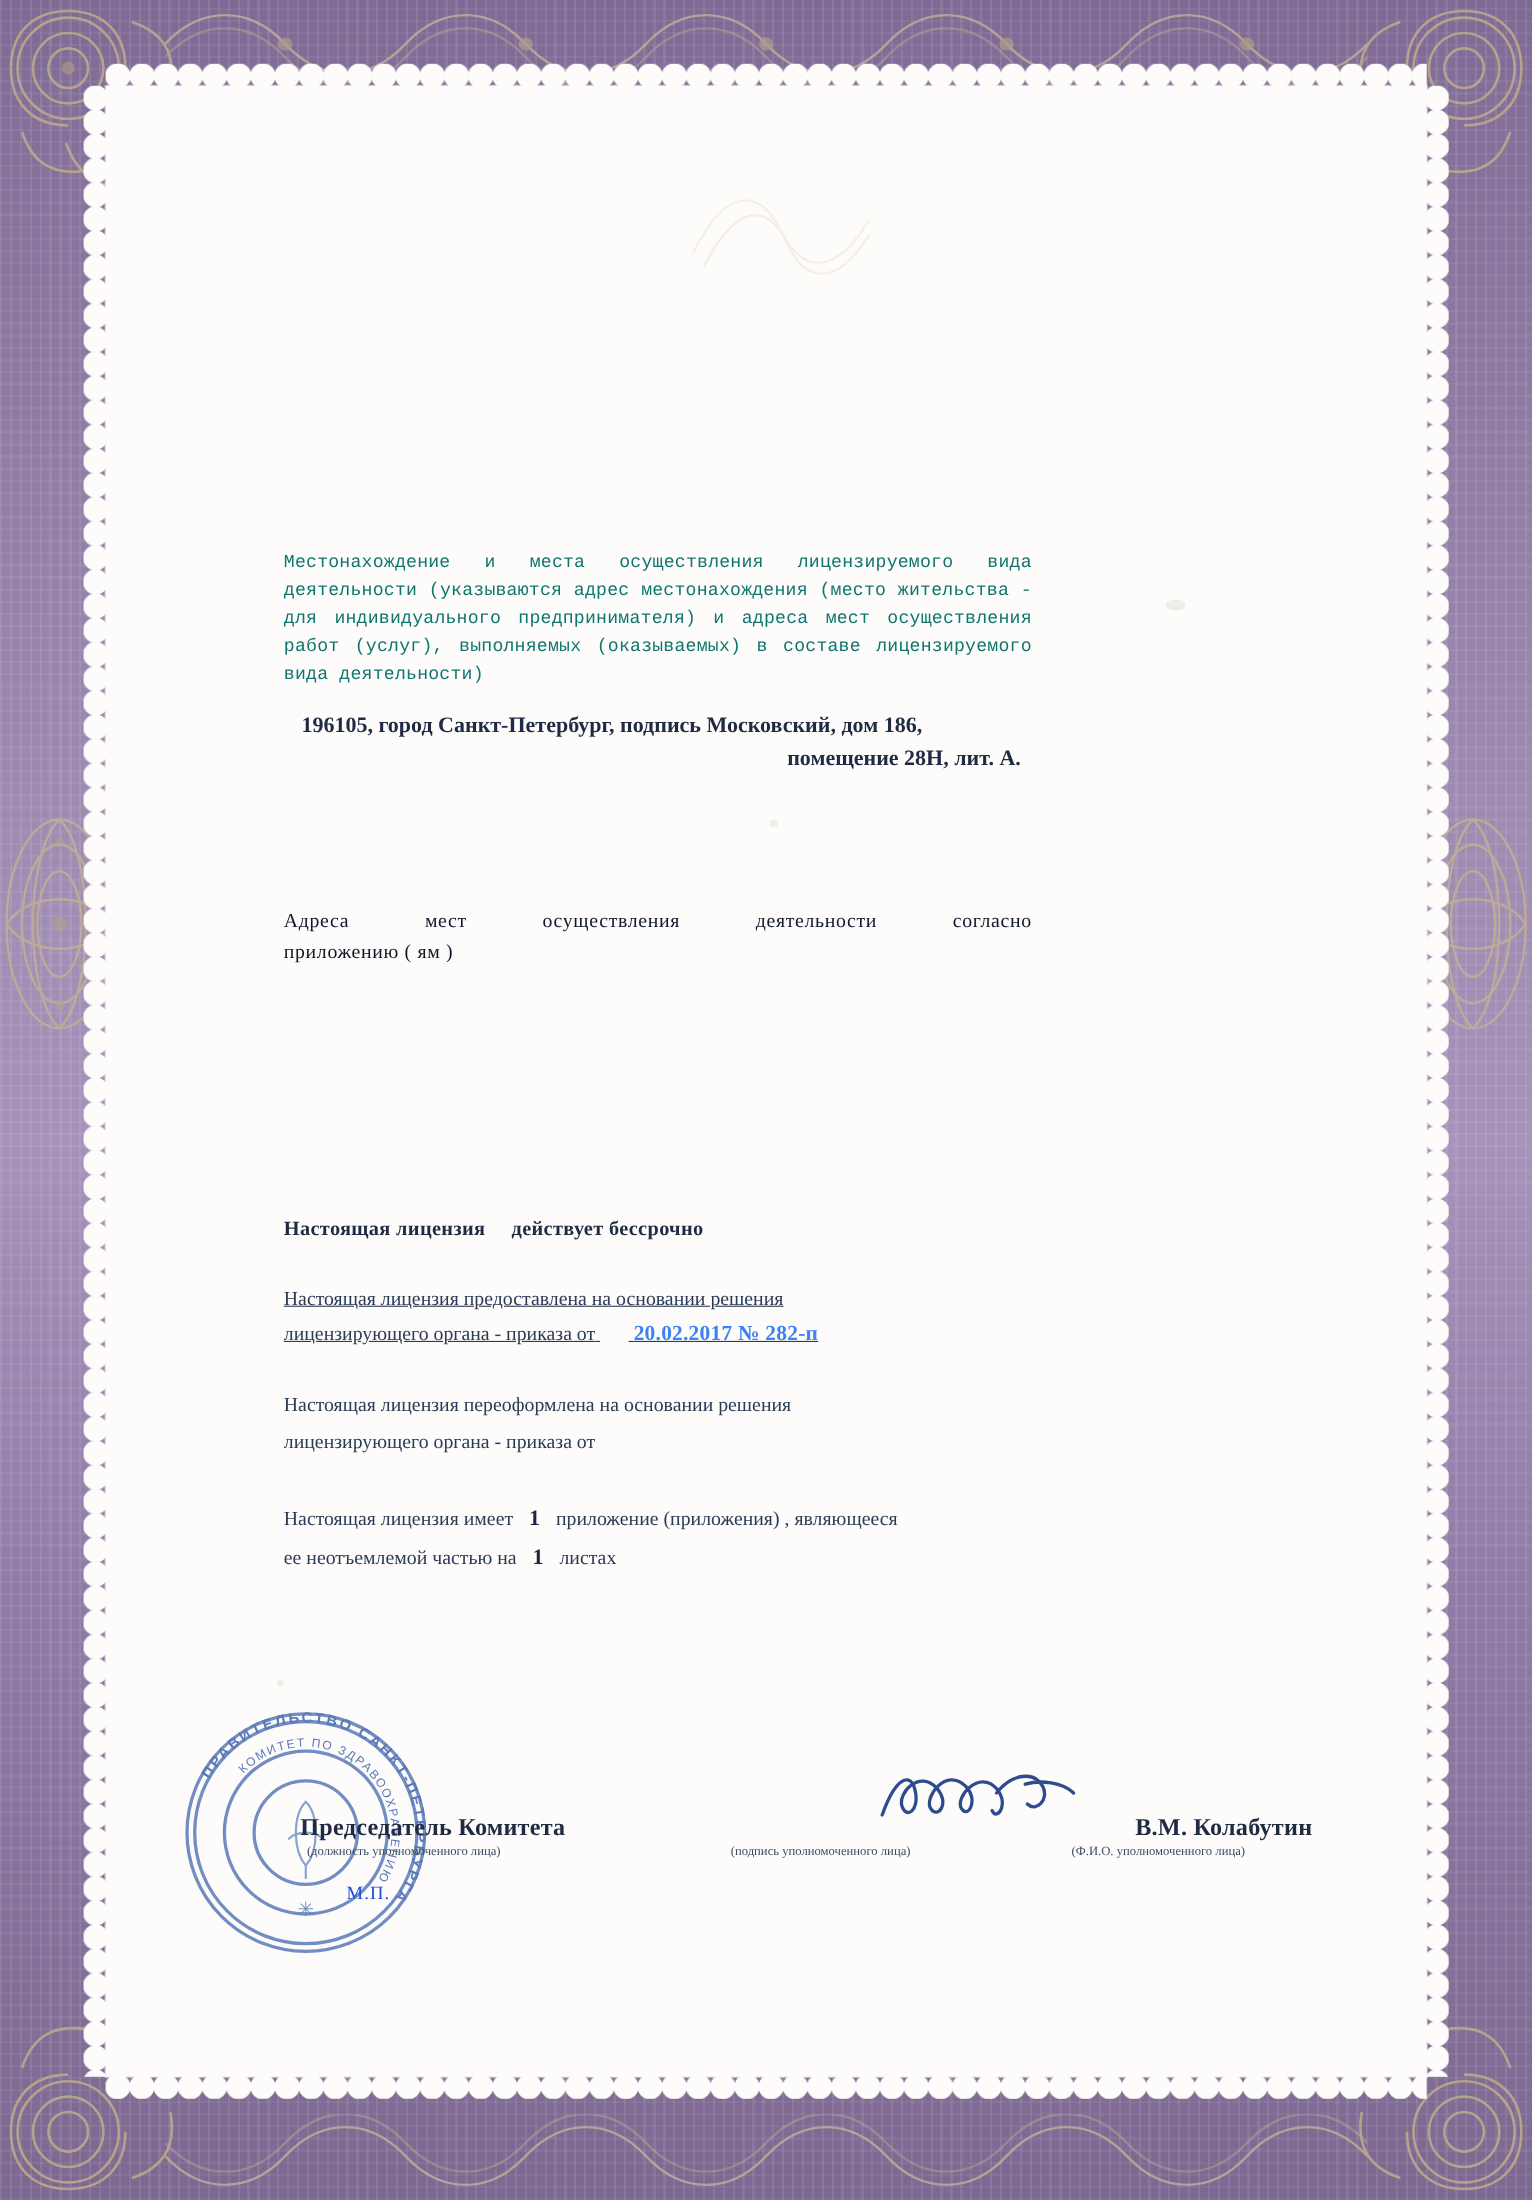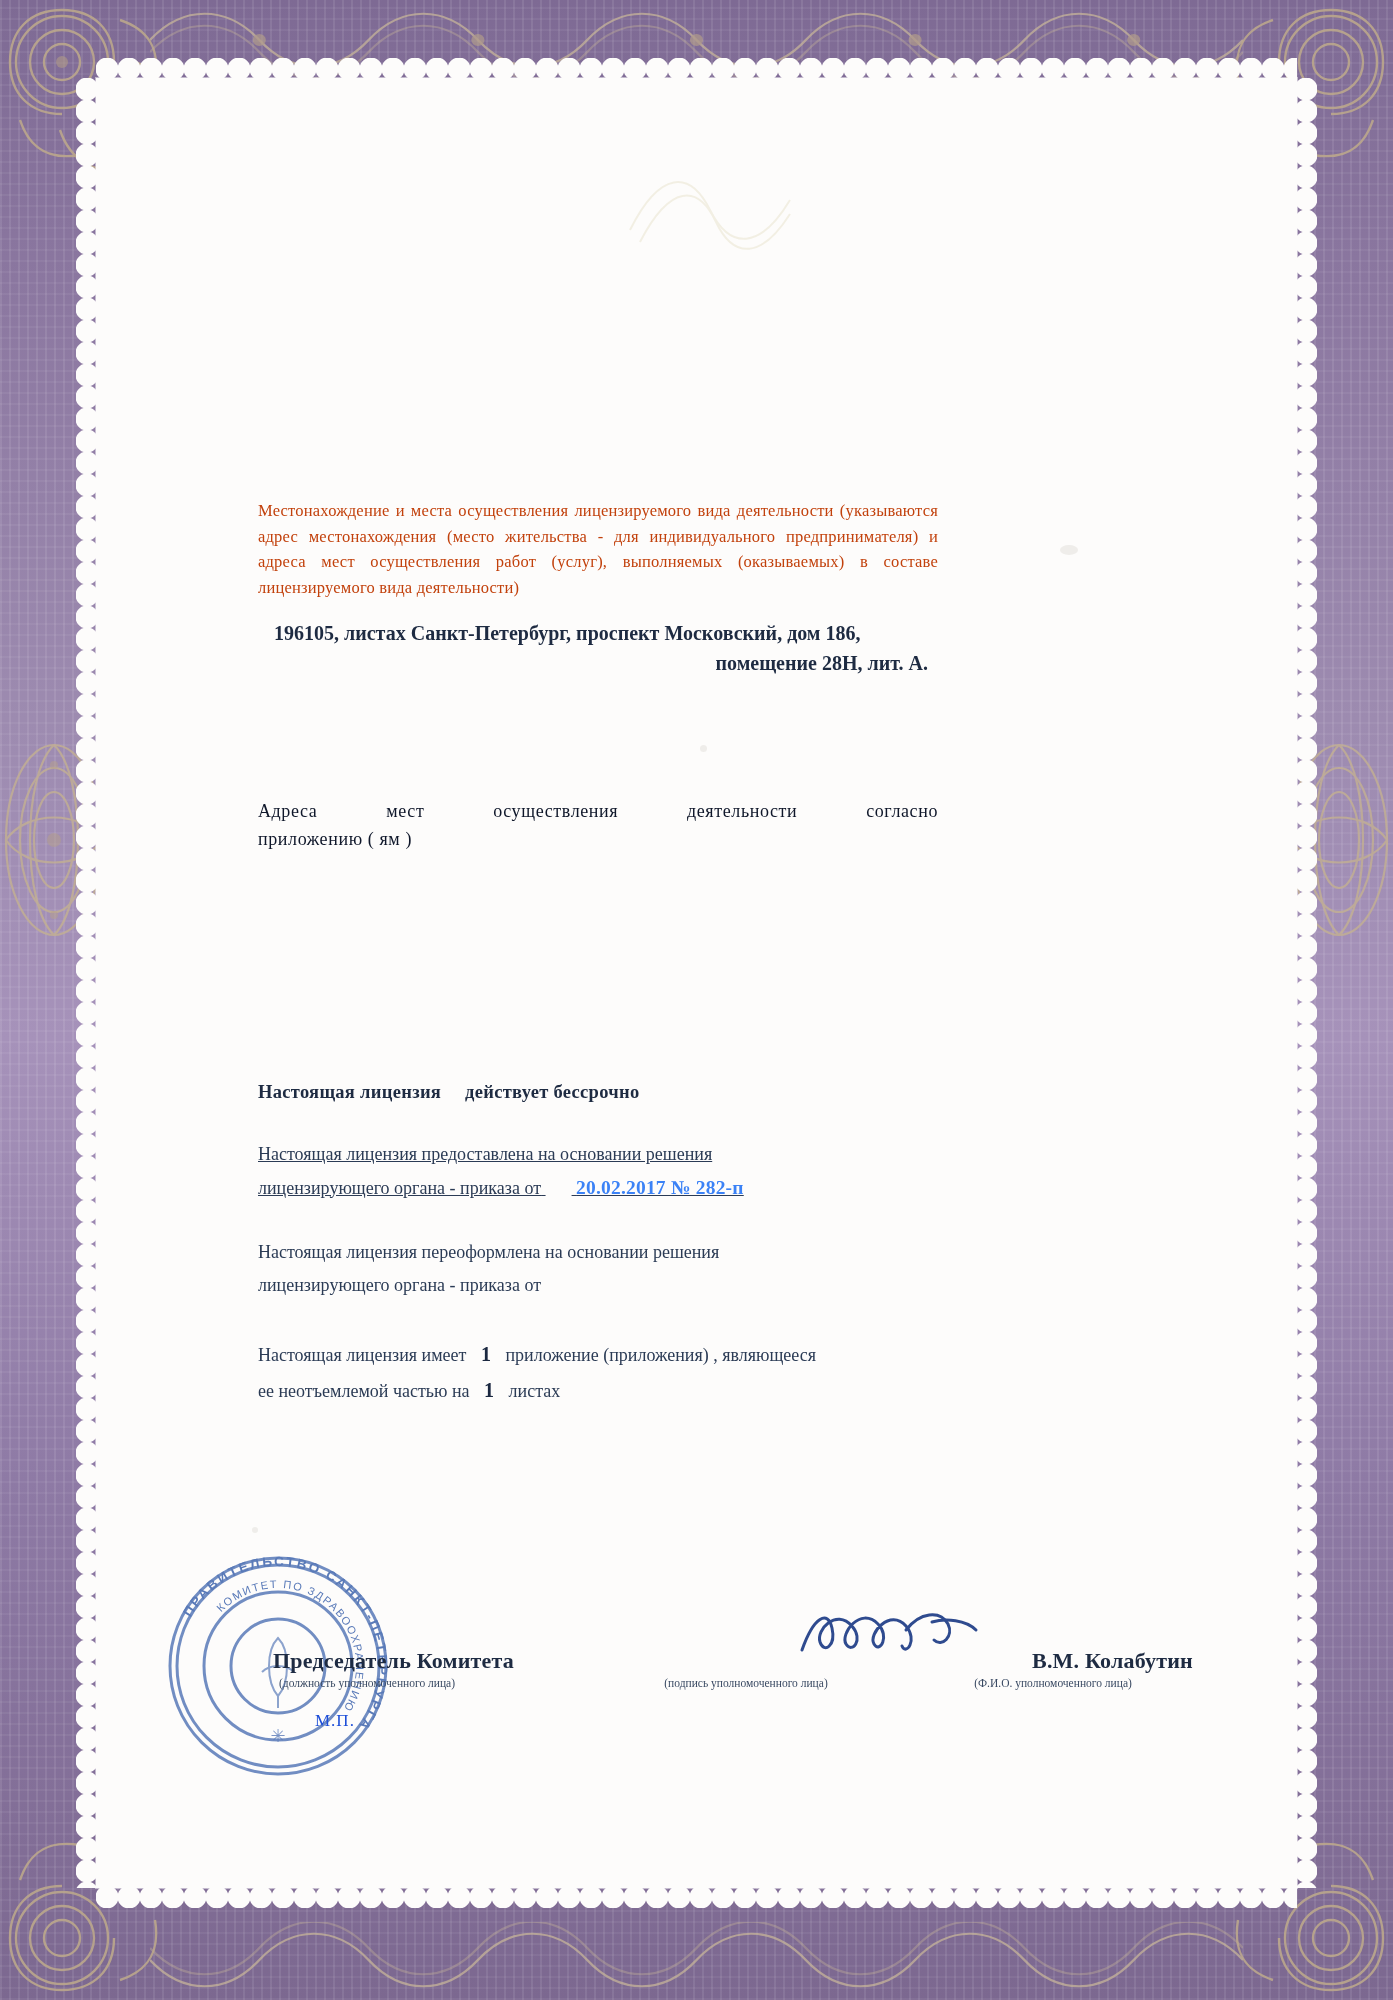--- a/index.html
+++ b/index.html
@@ -120,21 +120,22 @@
     left: 258px;
     top: 498px;
     width: 680px;
     color: #23314a;
   }
   .para-small {
     font-size: 16.5px;
     line-height: 1.55;
     text-align: justify;
     letter-spacing: 0.2px;
-    color: #c2410c;
+    color: #0f766e;
+    font-family: Liberation Mono, monospace;
   }
 
   .addr {
     margin-top: 18px;
     font-size: 20px;
     font-weight: bold;
     line-height: 1.5;
     color: #1e2b42;
     text-align: center;
     padding: 0 10px;
@@ -426,21 +427,21 @@
 
   <div class="blotch" style="left:1060px; top:545px; width:18px; height:10px;"></div>
   <div class="blotch" style="left:700px; top:745px; width:7px; height:7px;"></div>
   <div class="blotch" style="left:252px; top:1527px; width:6px; height:6px;"></div>
 
   <div class="content">
 
     <div class="para-small">Местонахождение и места осуществления лицензируемого вида деятельности (указываются адрес местонахождения (место жительства - для индивидуального предпринимателя) и адреса мест осуществления работ (услуг), выполняемых (оказываемых) в составе лицензируемого вида деятельности)</div>
 
     <div class="addr">
-      <span class="l1">196105, листах Санкт-Петербург, проспект Московский, дом 186,</span>
+      <span class="l1">196105, город Санкт-Петербург, подпись Московский, дом 186,</span>
       <span class="l2">помещение 28Н, лит. А.</span>
     </div>
 
     <div class="block-addresses">
       <div class="justify-spread">
         <span>Адреса</span>
         <span>мест</span>
         <span>осуществления</span>
         <span>деятельности</span>
         <span>согласно</span>

